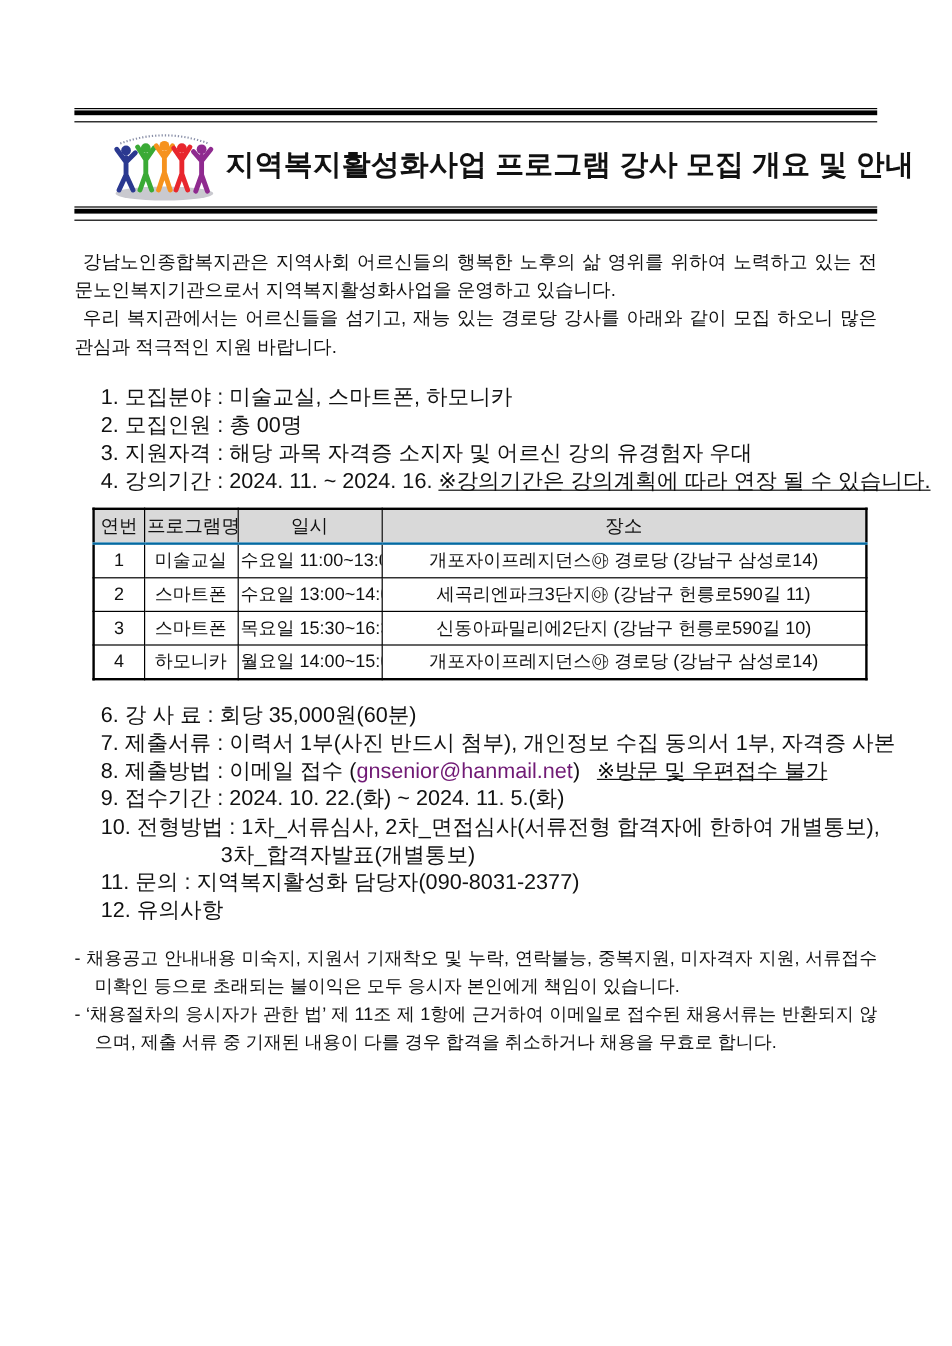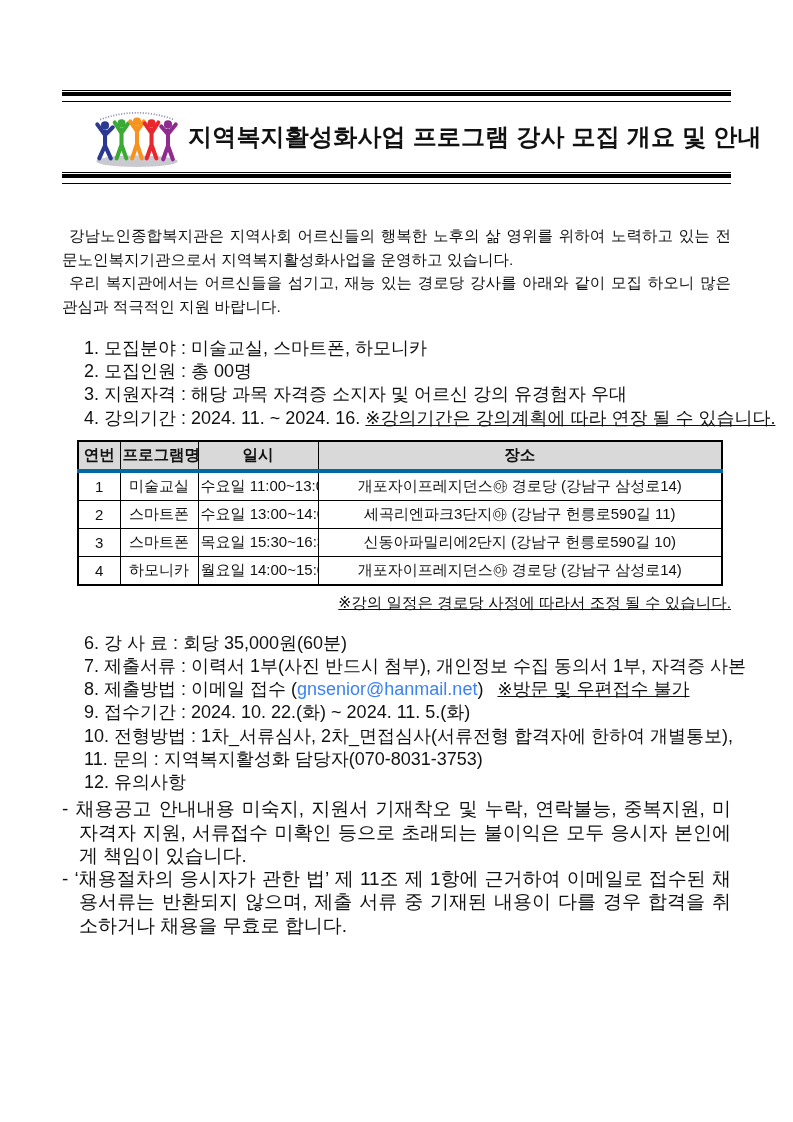--- a/index.html
+++ b/index.html
@@ -10,40 +10,40 @@
   }
   .page{box-sizing:border-box;width:793px;height:958px;padding:90px 62px 0 62px;overflow:hidden;background:#ffffff;}
 
   
   .rule{height:8px;border-top:1px solid #000;border-bottom:1px solid #000;padding:1px 0;}
   .rule::before{content:"";display:block;height:4px;background:#000;}
   .header-row{display:flex;align-items:center;height:66px;padding:2px 6px;}
   .logo{width:102px;height:62px;flex:0 0 auto;margin-left:18px;}
   .title{flex:1;text-align:center;font-size:24px;font-weight:bold;margin:0 10px 0 0;letter-spacing:0.2px;white-space:nowrap;}
 
-  .intro-wrap{margin-top:40px;}
+  .intro-wrap{margin-top:23px;}
   .intro{margin:0;font-size:15.5px;line-height:23.5px;text-align:justify;text-indent:7px;}
 
   .nlist{margin-top:19px;font-size:18px;line-height:23.2px;padding-left:22px;}
   .nlist.second{margin-top:18px;}
   .nline{white-space:nowrap;}
   .ul{text-decoration:underline;}
   .gap-left{margin-left:14px;}
   .cont{padding-left:100px;}
 
   table.sched{border-collapse:collapse;table-layout:fixed;width:644px;margin:10px 0 0 15px;font-size:15px;border:2px solid #000;}
   table.sched th,table.sched td{border:1px solid #000;text-align:center;vertical-align:middle;height:25px;padding:1px 2px;overflow:hidden;white-space:nowrap;}
-  table.sched thead th{background:#d9d9d9;font-weight:bold;border-bottom:4px solid #0369a1;font-size:15.5px;}
+  table.sched thead th{background:#d9d9d9;font-weight:normal;border-bottom:2px solid #0369a1;font-size:15.5px;}
   .w-seq{width:42px;}.w-prog{width:78px;}.w-time{width:120px;}.w-loc{width:404px;}
 
   .table-note{margin-top:7px;text-align:right;font-size:15.5px;}
 
-  .email{color:#3b82f6;text-decoration:none;cursor:pointer;}
+  .email{color:#701a75;text-decoration:none;cursor:pointer;}
 
-  .notices{margin-top:3px;font-size:19px;line-height:23.3px;}
+  .notices{margin-top:17px;font-size:15px;line-height:23.3px;}
   .notice{margin:0;padding-left:17px;text-indent:-17px;text-align:justify;}
 </style>
 </head>
 <body>
 
 <div class="page">
 
   <div class="header-box">
     <div class="rule"></div>
     <div class="header-row">
@@ -124,31 +124,31 @@
       </tr>
       <tr>
         <td>4</td>
         <td>하모니카</td>
         <td>월요일 14:00~15:00</td>
         <td>개포자이프레지던스㉵ 경로당 (강남구 삼성로14)</td>
       </tr>
     </tbody>
   </table>
 
-  <div class="table-note"><span class="ul">※강의 일정은 경로당 사정에 따라서 조정 될 수 있습니다.</span></div>
 
   <div class="nlist second">
     <div class="nline">6. 강 사 료 : 회당 35,000원(60분)</div>
     <div class="nline">7. 제출서류 : 이력서 1부(사진 반드시 첨부), 개인정보 수집 동의서 1부, 자격증 사본</div>
     <div class="nline"><span>8. 제출방법 : 이메일 접수 (</span><a class="email">gnsenior@hanmail.net</a><span>)</span><span class="ul gap-left">※방문 및 우편접수 불가</span></div>
     <div class="nline">9. 접수기간 : 2024. 10. 22.(화) ~ 2024. 11. 5.(화)</div>
     <div>
       <div class="nline">10. 전형방법 : 1차_서류심사, 2차_면접심사(서류전형 합격자에 한하여 개별통보),</div>
+      <div class="nline cont">3차_합격자발표(개별통보)</div>
     </div>
-    <div class="nline">11. 문의 : 지역복지활성화 담당자(070-8031-3753)</div>
+    <div class="nline">11. 문의 : 지역복지활성화 담당자(090-8031-2377)</div>
     <div class="nline">12. 유의사항</div>
   </div>
 
   <div class="notices">
     <p class="notice">- 채용공고 안내내용 미숙지, 지원서 기재착오 및 누락, 연락불능, 중복지원, 미자격자 지원, 서류접수 미확인 등으로 초래되는 불이익은 모두 응시자 본인에게 책임이 있습니다.</p>
     <p class="notice">- ‘채용절차의 응시자가 관한 법’ 제 11조 제 1항에 근거하여 이메일로 접수된 채용서류는 반환되지 않으며, 제출 서류 중 기재된 내용이 다를 경우 합격을 취소하거나 채용을 무효로 합니다.</p>
   </div>
 
 </div>
 

